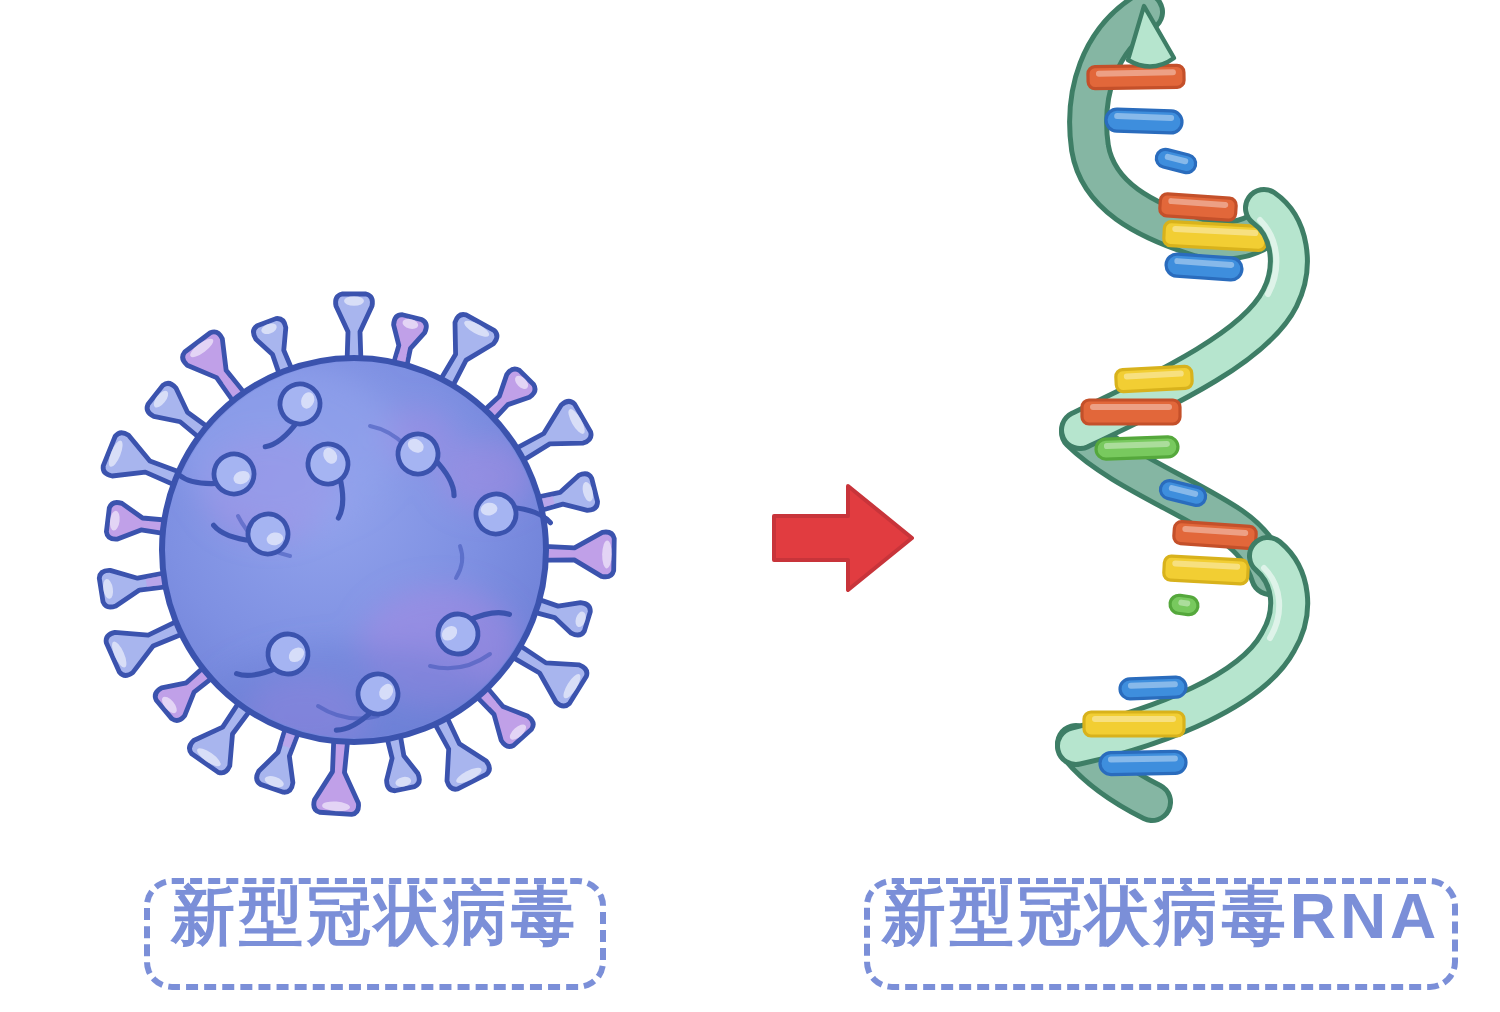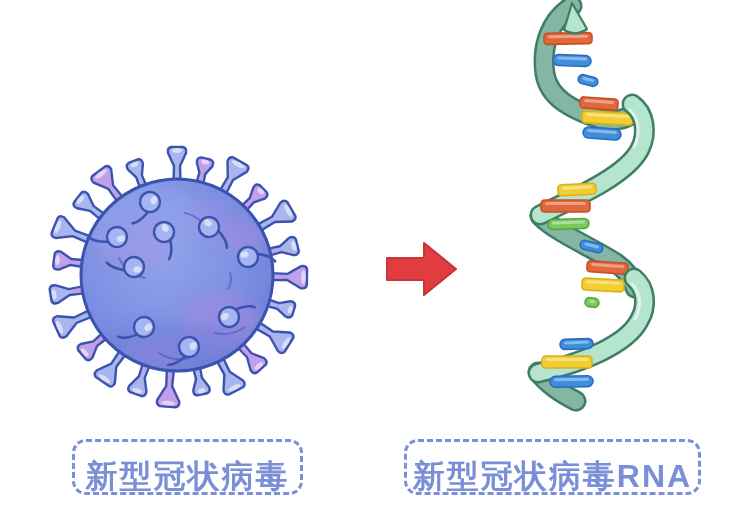--- a/index.html
+++ b/index.html
@@ -8,25 +8,25 @@
     position:relative; width:750px; height:506px; background:var(--bg);
     overflow:hidden; font-family:"Liberation Sans", sans-serif;
   }
   .illus { position:absolute; }
   #virus-svg { left:35px; top:120px; }
   #arrow-svg { left:380px; top:232px; }
   #rna-svg   { left:520px; top:0px; }
   .label-box {
     position:absolute; top:439px; height:50px;
     border:3px dashed var(--accent); border-radius:14px;
-    display:flex; align-items:flex-end; justify-content:center;
+    display:flex; align-items:flex-start; justify-content:center;
     background:#ffffff;
   }
   #label-virus { left:72px;  width:225px; }
-  #label-rna   { left:404px; width:291px; }
+  #label-rna   { left:432px; width:291px; }
   .label-text {
     color:var(--accent); font-weight:bold; font-size:32px;
     letter-spacing:2px; white-space:nowrap; line-height:1;
   }
 </style>
 </head>
 <body>
 
 <div class="canvas">
 

